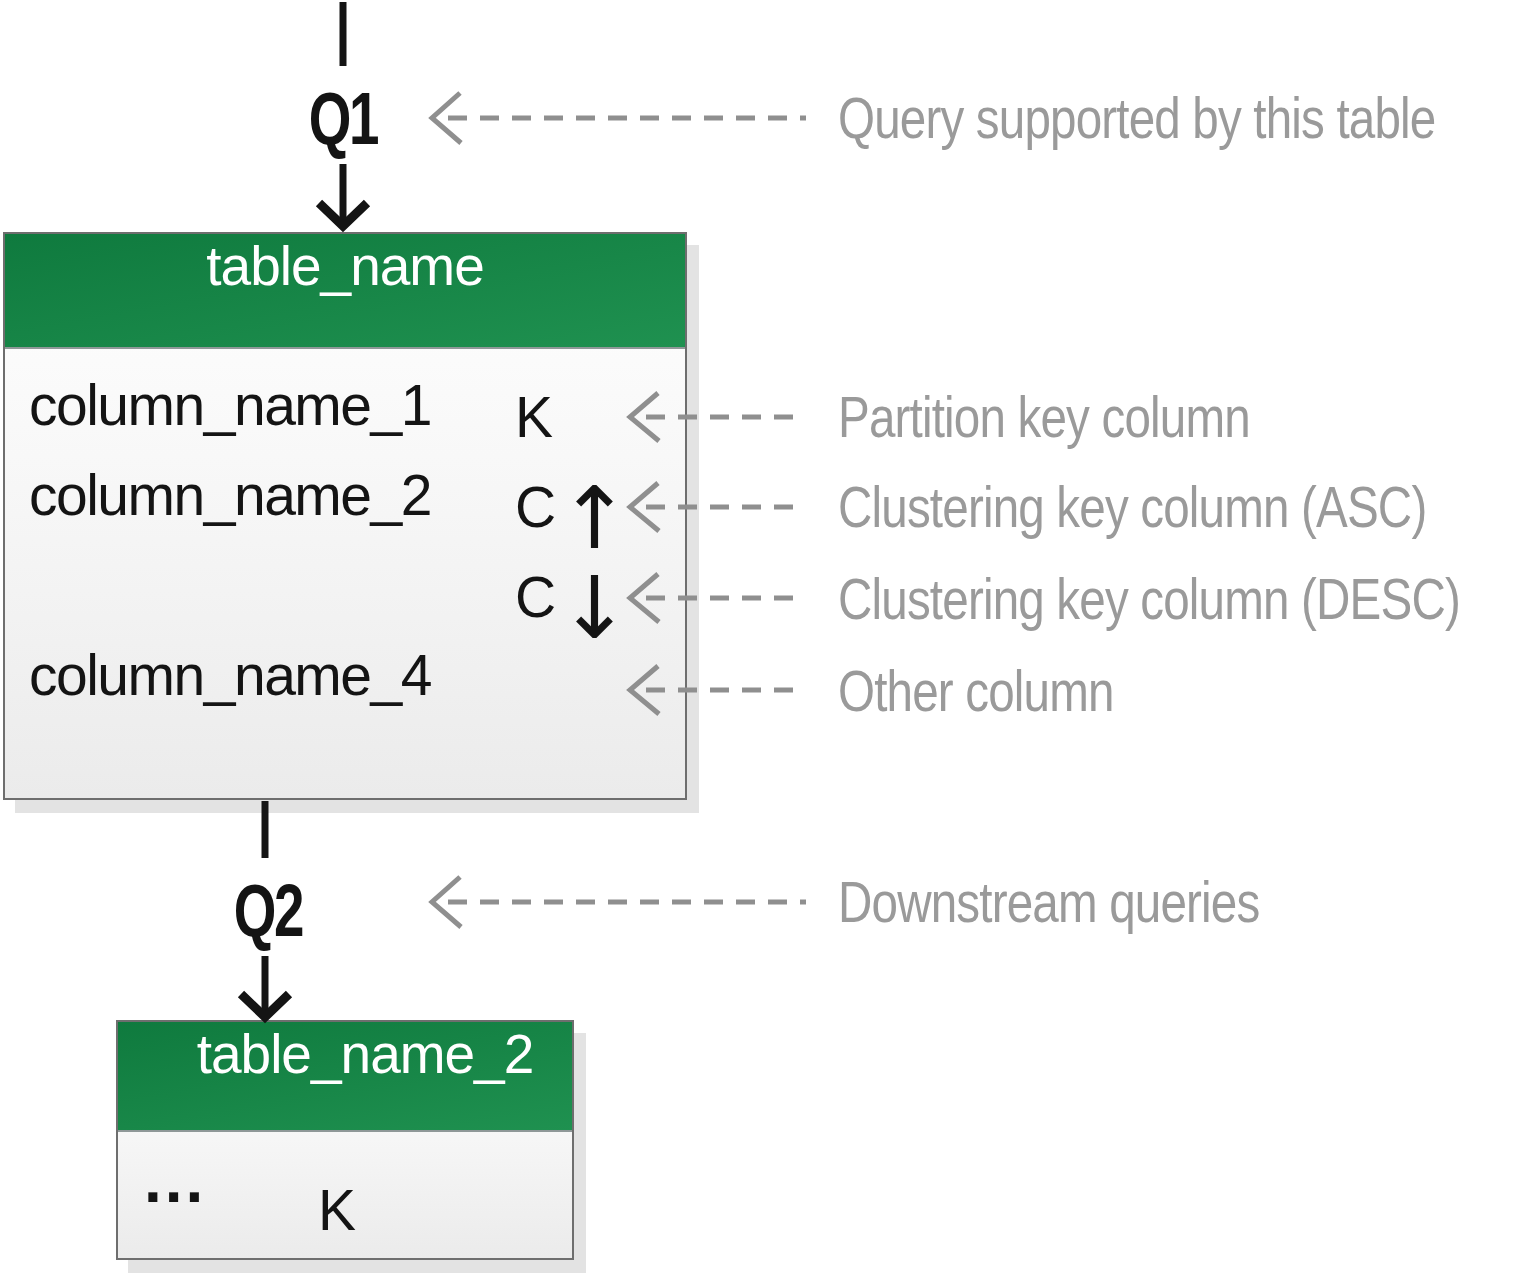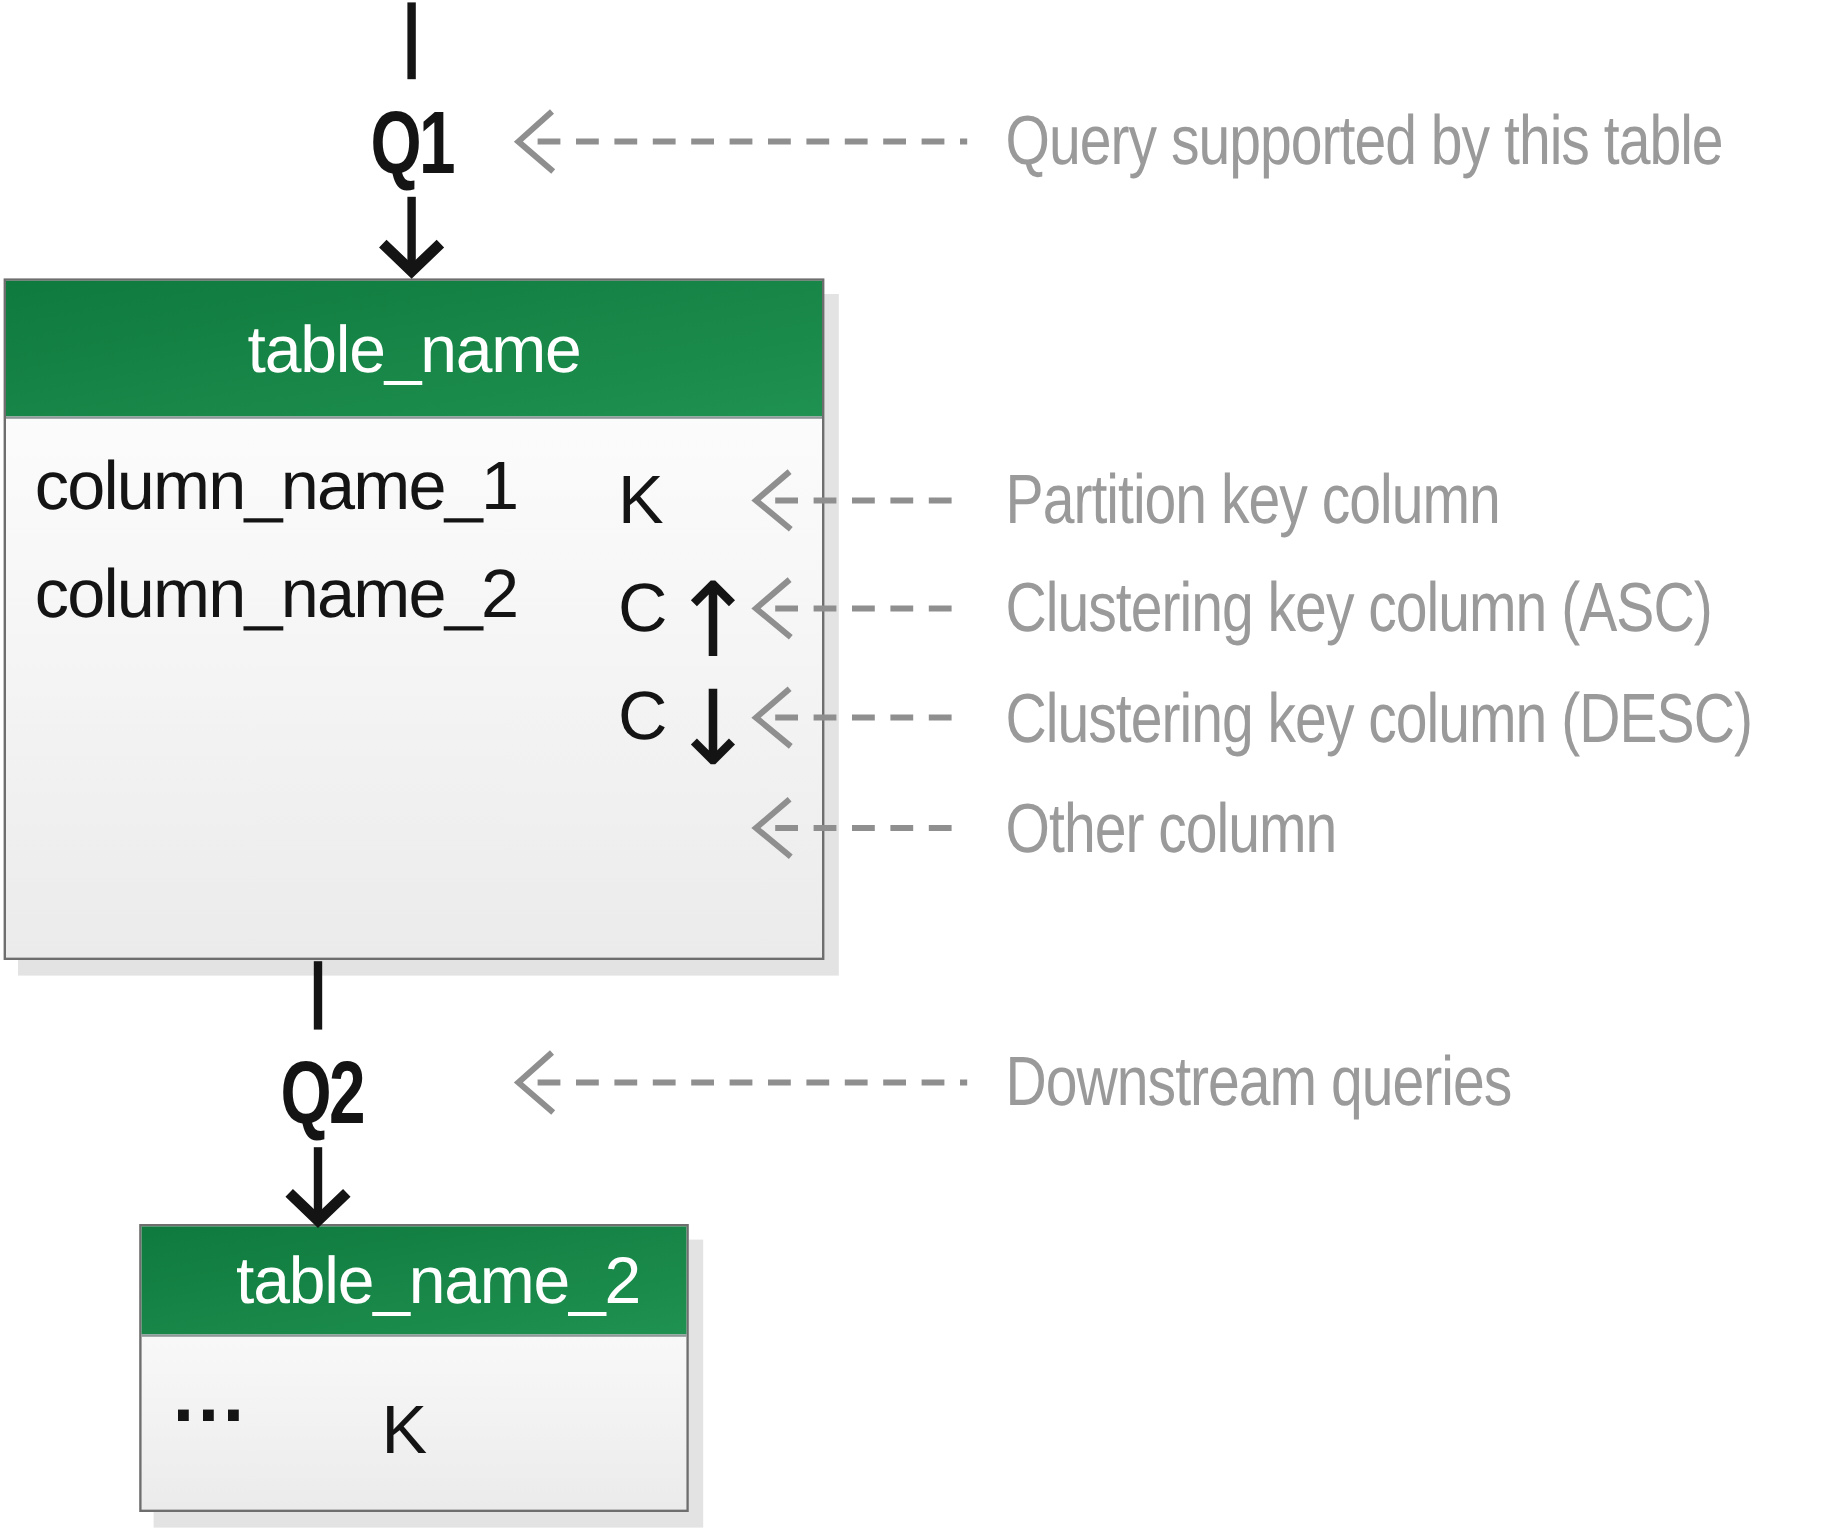--- a/index.html
+++ b/index.html
@@ -26,27 +26,27 @@
   .etable{
     position:absolute;box-sizing:border-box;z-index:2;
     border:2px solid var(--table-border);
     background:linear-gradient(180deg,#ffffff 0%,#f7f7f7 45%,#ebebeb 100%);
     box-shadow:12px 13px 0 var(--table-shadow);
   }
   .etable-header{
     box-sizing:border-box;width:100%;
     background:linear-gradient(170deg,var(--table-header-green-top) 0%,var(--table-header-green-bottom) 100%);
     border-bottom:2px solid #8f9898;
-    display:flex;align-items:center;justify-content:center;
+    display:flex;justify-content:center;
     color:#ffffff;font-size:55px;letter-spacing:-1px;
   }
   .t1{left:3px;top:232px;width:684px;height:568px;}
   .t1 .etable-header{height:115px;}
   .t2{left:116px;top:1020px;width:458px;height:240px;}
-  .t2 .etable-header{height:92px;padding-left:40px;}
+  .t2 .etable-header{height:110px;padding-left:40px;}
   .etable-body{position:relative;}
   .t1 .etable-body{padding-top:23px;}
   .col-row{position:relative;height:90px;display:flex;padding-left:24px;}
   .col-name{font-size:57px;letter-spacing:-1.5px;white-space:nowrap;}
   .col-key{position:absolute;left:510px;top:50%;transform:translateY(-50%);display:flex;align-items:flex-start;}
   .key-letter{font-size:57px;letter-spacing:-1px;}
   .key-dir{font-family:"DejaVu Sans",sans-serif;font-size:86px;line-height:57px;position:relative;top:16px;left:3px;}
   .t2 .col-row{margin-top:25px;height:105px;padding-left:26px;}
   .t2 .col-name{font-size:64px;font-weight:bold;letter-spacing:3px;position:relative;top:-14px;}
   .t2 .col-key{left:200px;}
@@ -141,20 +141,27 @@
           <span class="key-letter">C</span>
           <span class="key-dir">↑</span>
         </span>
       </div>
       <div class="col-row">
         <span class="col-key">
           <span class="key-letter">C</span>
           <span class="key-dir">↓</span>
         </span>
       </div>
+      <div class="col-row">
+        <span class="col-name">column_name_4</span>
+        <span class="col-key">
+          <span class="key-letter"></span>
+          <span class="key-dir"></span>
+        </span>
+      </div>
     </div>
   </div>
 
   <div class="etable t2">
     <div class="etable-header">
       <span>table_name_2</span>
     </div>
     <div class="etable-body">
       <div class="col-row">
         <span class="col-name">...</span>

